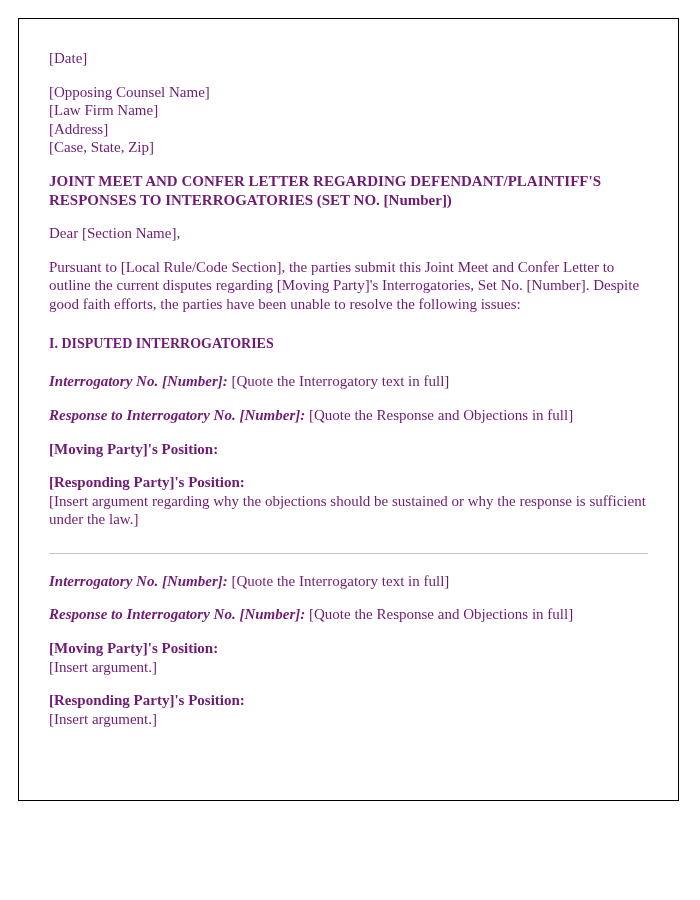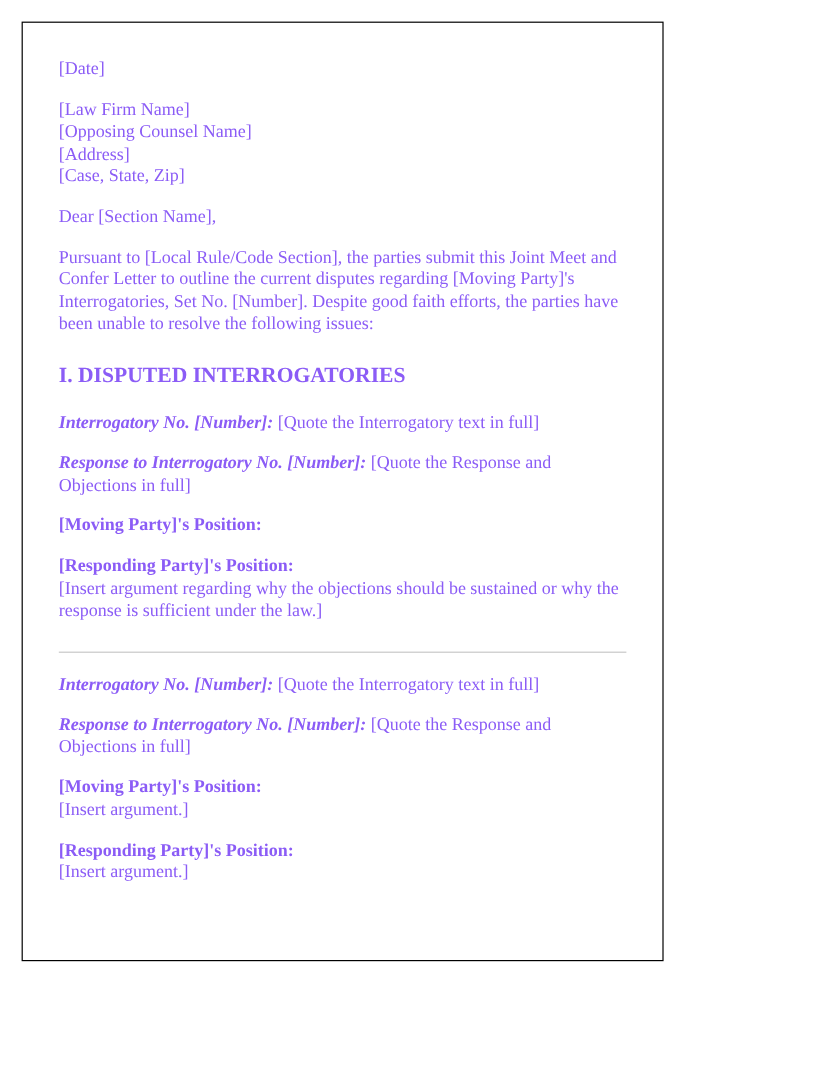--- a/index.html
+++ b/index.html
@@ -14,49 +14,49 @@
     position: relative;
     width: 700px;
     height: 900px;
     background: #ffffff;
     overflow: hidden;
   }
   .page {
     position: absolute;
     left: 18px;
     top: 18px;
-    width: 535px;
+    width: 661px;
     height: 783px;
     border: 1px solid #000000;
     background: #ffffff;
     padding: 30px 30px 1px 30px;
     overflow: hidden;
     font-family: "Liberation Serif", "DejaVu Serif", serif;
     font-size: 15px;
     line-height: 1.24;
-    color: #8b5cf6;
+    color: #701a75;
   }
   .page p {
     margin: 15px 0;
   }
   .page p:first-child {
     margin-top: 0;
   }
   .addr-line {
     margin: 0;
   }
   .re-block {
     font-weight: bold;
     margin: 15px 0;
   }
   .re-block div {
     margin: 0;
   }
   h2.section-heading {
-    font-size: 18px;
+    font-size: 14px;
     font-weight: bold;
     margin: 22px 0 20px 0;
     line-height: 1.2;
   }
   .label-block {
     font-weight: bold;
     display: block;
   }
   .label-inline {
     font-weight: bold;
@@ -70,27 +70,28 @@
 </style>
 </head>
 <body>
 
 <div class="canvas">
   <div class="page">
 
     <p>[Date]</p>
 
     <div class="re-block" style="font-weight:normal; margin:15px 0;">
+      <div class="addr-line">[Opposing Counsel Name]</div>
       <div class="addr-line">[Law Firm Name]</div>
-      <div class="addr-line">[Opposing Counsel Name]</div>
       <div class="addr-line">[Address]</div>
       <div class="addr-line">[Case, State, Zip]</div>
     </div>
 
     <div class="re-block">
+      <div>JOINT MEET AND CONFER LETTER REGARDING DEFENDANT/PLAINTIFF'S RESPONSES TO INTERROGATORIES (SET NO. [Number])</div>
     </div>
 
     <p>Dear [Section Name],</p>
 
     <p>Pursuant to [Local Rule/Code Section], the parties submit this Joint Meet and Confer Letter to outline the current disputes regarding [Moving Party]'s Interrogatories, Set No. [Number]. Despite good faith efforts, the parties have been unable to resolve the following issues:</p>
 
     <h2 class="section-heading">I. DISPUTED INTERROGATORIES</h2>
 
     <section>
       <p><span class="label-inline">Interrogatory No. [Number]:</span><span> [Quote the Interrogatory text in full]</span></p>

